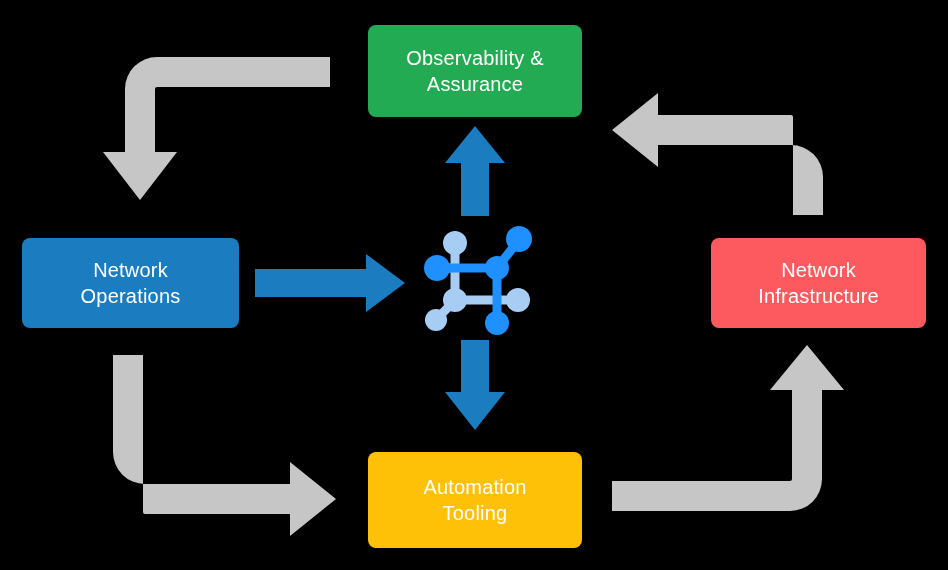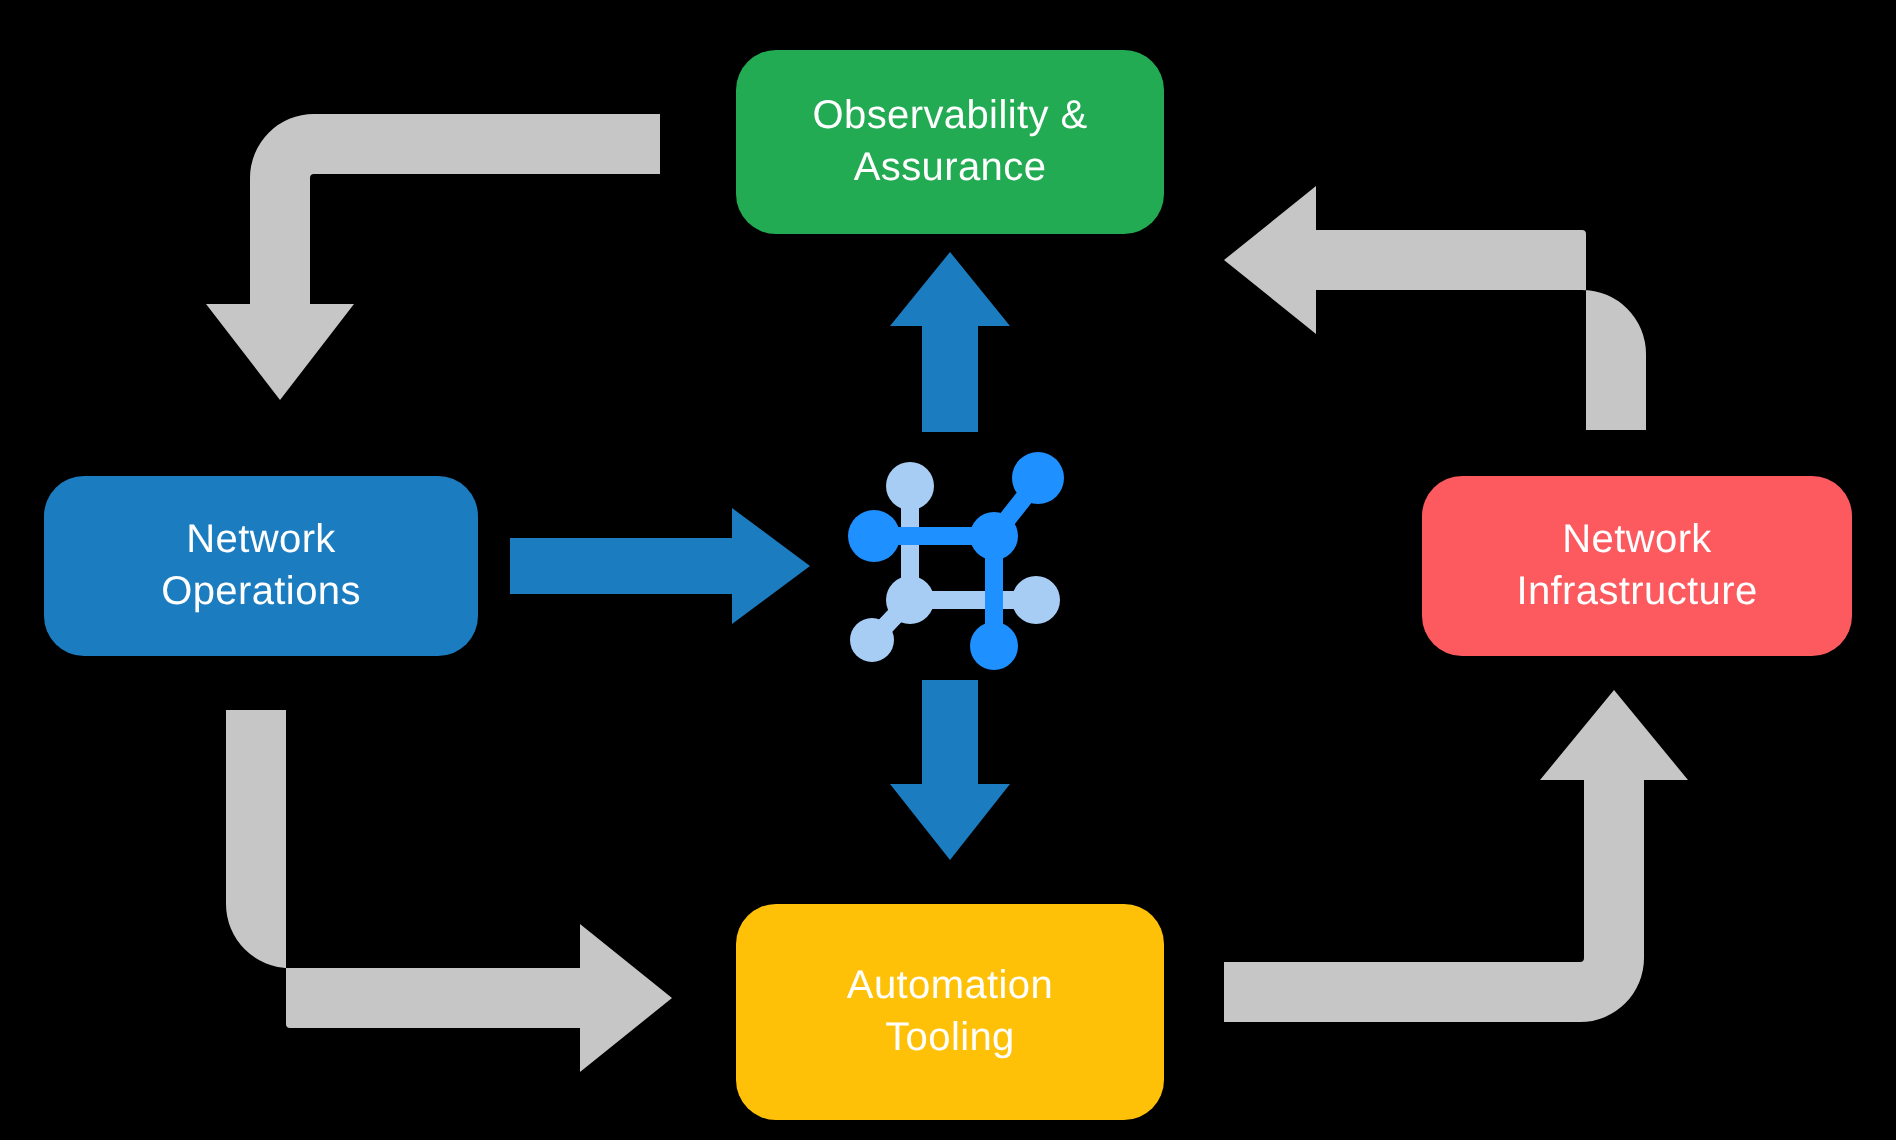--- a/index.html
+++ b/index.html
@@ -21,21 +21,21 @@
   }
   .svg-layer {
     position: absolute;
     left: 0;
     top: 0;
     width: 948px;
     height: 570px;
   }
   .node-box {
     position: absolute;
-    border-radius: 20px;
+    border-radius: 8px;
     display: flex;
     align-items: center;
     justify-content: center;
     text-align: center;
     color: #ffffff;
     font-size: 20px;
     line-height: 1.3;
     font-weight: 400;
     letter-spacing: 0.2px;
     box-sizing: border-box;
@@ -59,21 +59,21 @@
     left: 711px;
     top: 238px;
     width: 215px;
     height: 90px;
     background: #fd5a5f;
   }
   #box-automation-tooling {
     left: 368px;
     top: 452px;
     width: 214px;
-    height: 108px;
+    height: 96px;
     background: #ffc107;
   }
   .box-label {
     display: block;
     white-space: pre-line;
   }
 </style>
 </head>
 <body>
 

